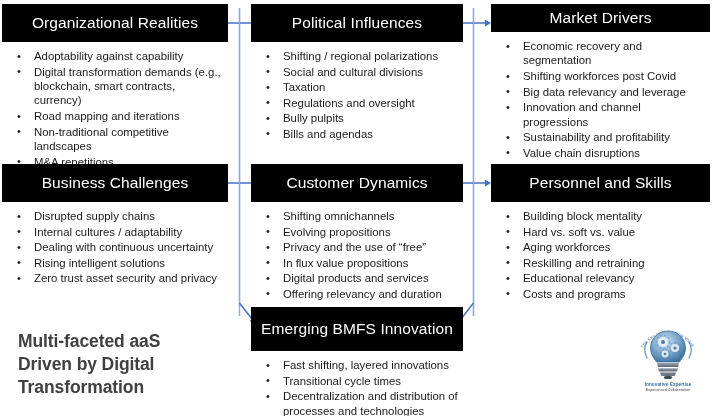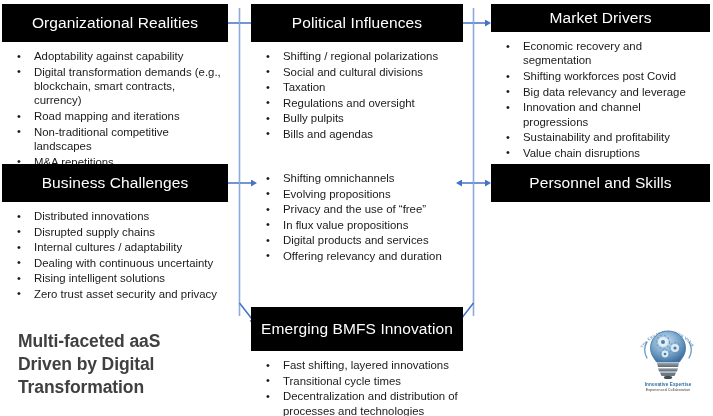--- a/index.html
+++ b/index.html
@@ -189,45 +189,55 @@
         <li>Sustainability and profitability</li>
         <li>Value chain disruptions</li>
       </ul>
     </div>
   </div>
 
   <div class="panel" style="left:2px; top:164px; width:226px;">
     <div class="panel-header" style="height:38px;">Business Challenges</div>
     <div class="panel-body">
       <ul class="bullets">
-        <li>Distributed innovations</li>
         <li>Disrupted supply chains</li>
         <li>Internal cultures / adaptability</li>
         <li>Dealing with continuous uncertainty</li>
         <li>Rising intelligent solutions</li>
         <li>Zero trust asset security and privacy</li>
       </ul>
     </div>
   </div>
 
   <div class="panel" style="left:251px; top:164px; width:212px;">
+    <div class="panel-header" style="height:38px;">Customer Dynamics</div>
     <div class="panel-body">
       <ul class="bullets">
         <li>Shifting omnichannels</li>
         <li>Evolving propositions</li>
         <li>Privacy and the use of “free”</li>
         <li>In flux value propositions</li>
         <li>Digital products and services</li>
         <li>Offering relevancy and duration</li>
       </ul>
     </div>
   </div>
 
   <div class="panel" style="left:491px; top:164px; width:219px;">
     <div class="panel-header" style="height:38px;">Personnel and Skills</div>
+    <div class="panel-body">
+      <ul class="bullets">
+        <li>Building block mentality</li>
+        <li>Hard vs. soft vs. value</li>
+        <li>Aging workforces</li>
+        <li>Reskilling and retraining</li>
+        <li>Educational relevancy</li>
+        <li>Costs and programs</li>
+      </ul>
+    </div>
   </div>
 
   <div class="panel" style="left:251px; top:307px; width:212px;">
     <div class="panel-header" style="height:44px;">Emerging BMFS Innovation</div>
     <div class="panel-body">
       <ul class="bullets">
         <li>Fast shifting, layered innovations</li>
         <li>Transitional cycle times</li>
         <li>Decentralization and distribution of processes and technologies</li>
       </ul>

